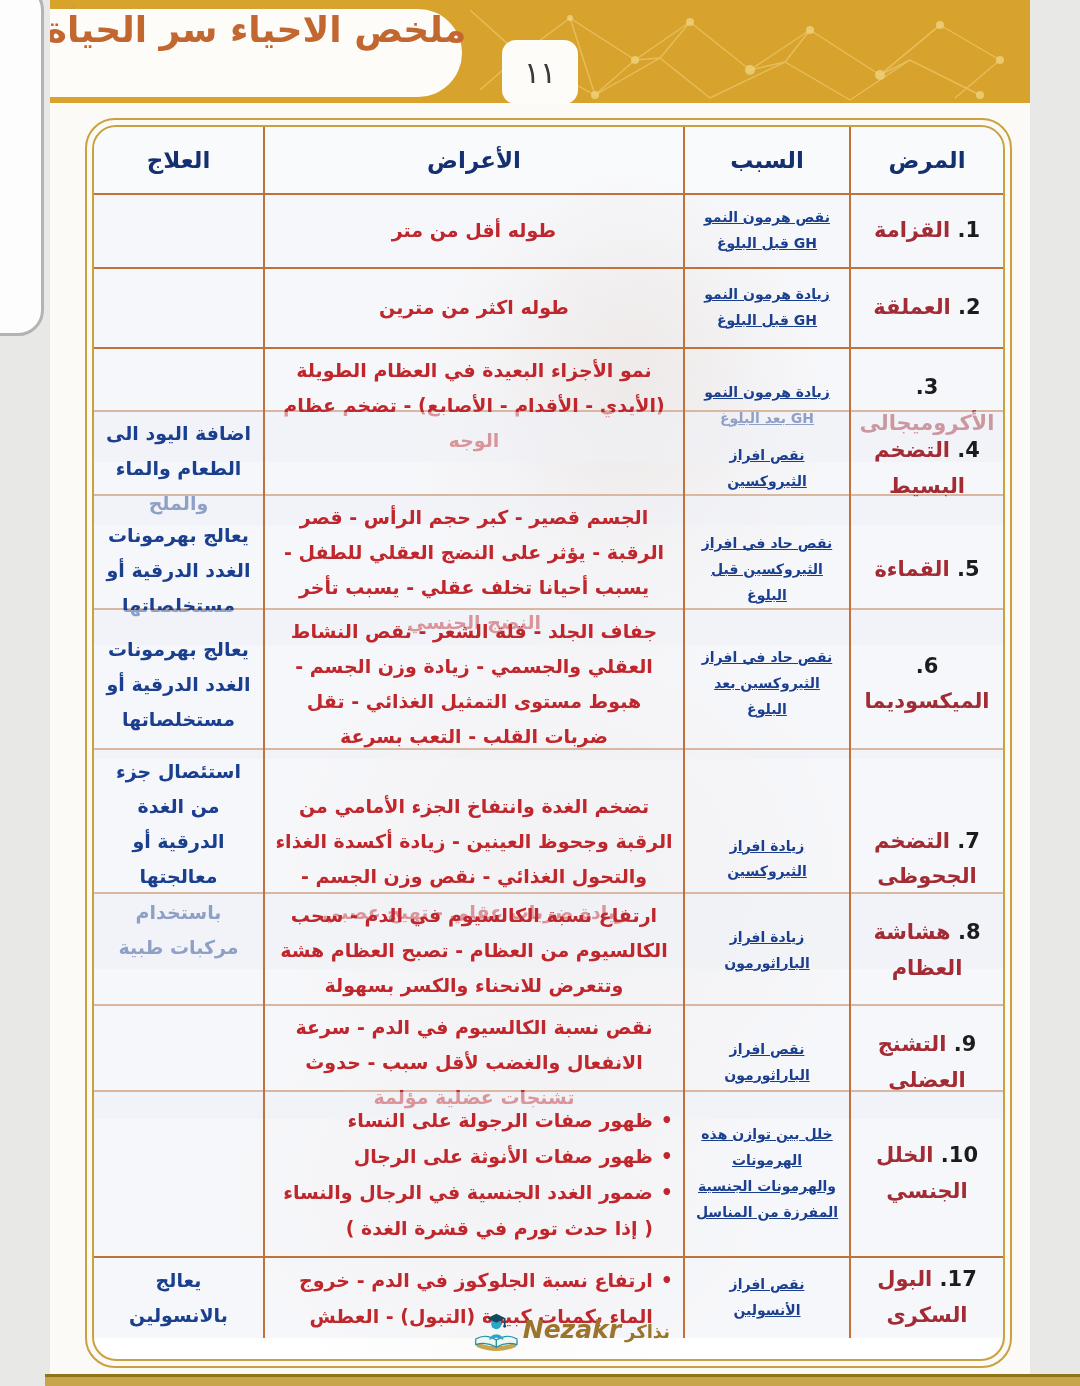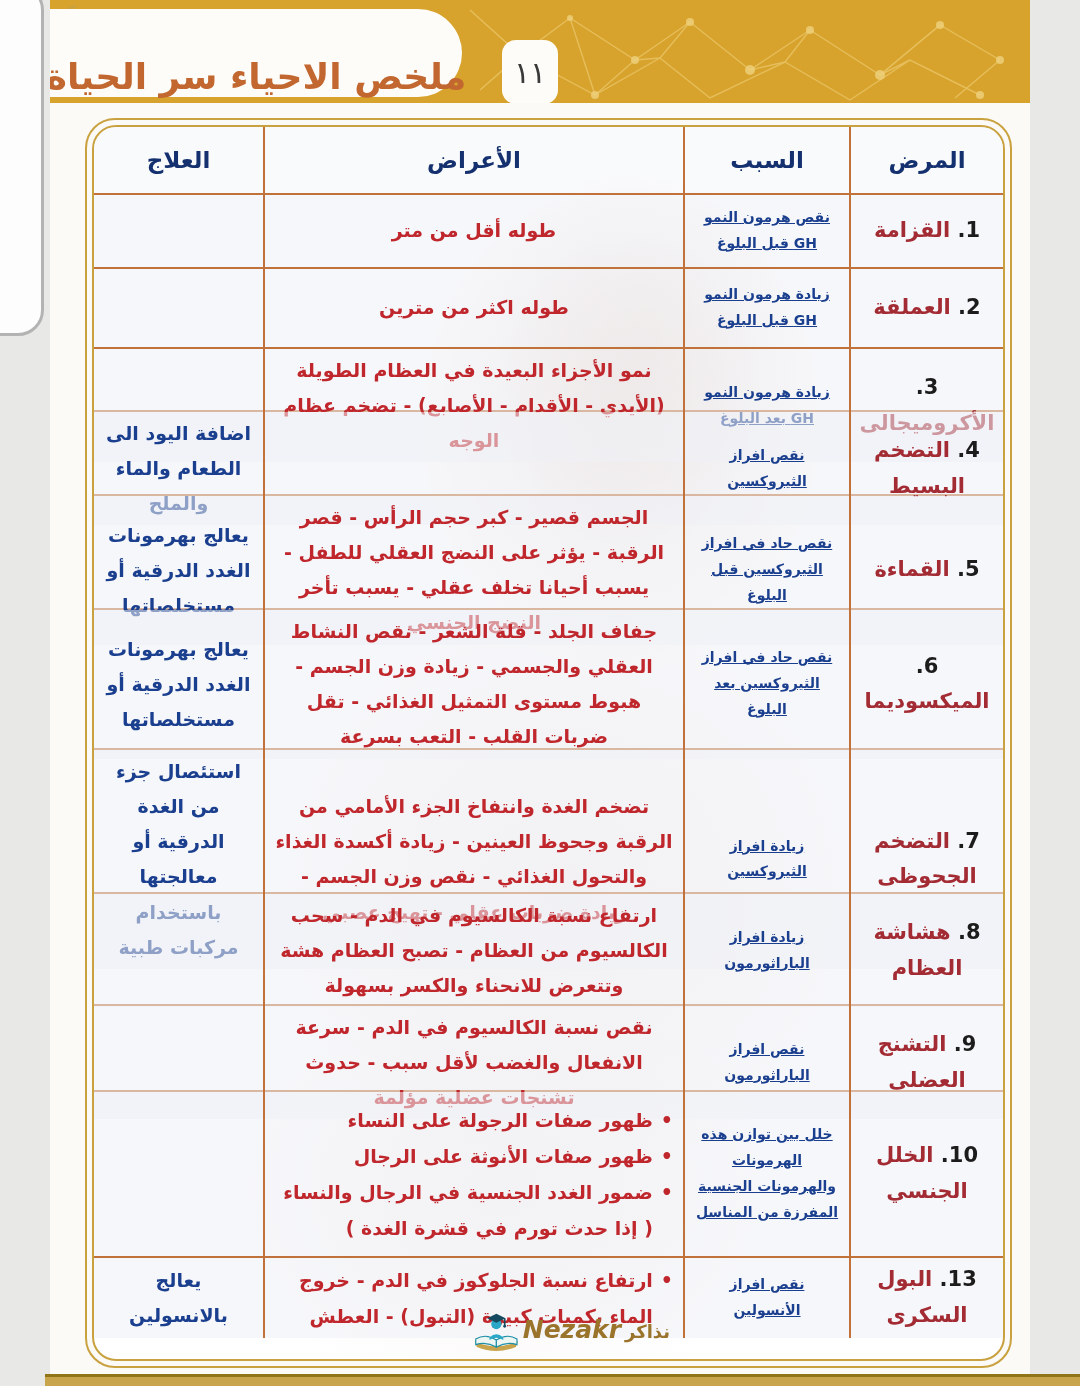--- a/index.html
+++ b/index.html
@@ -33,30 +33,30 @@
   }
   
   .band{
     position:absolute;left:0;top:0;width:980px;height:103px;
     background:var(--gold);overflow:hidden;
   }
   .band svg{position:absolute;inset:0;}
   .title-banner{
     position:absolute;left:0;top:9px;width:412px;height:88px;
     background:#fdfcf9;border-radius:0 46px 46px 0;
-    display:flex;align-items:flex-end;justify-content:center;
+    display:flex;align-items:flex-start;justify-content:center;
     z-index:2;
   }
   .title-banner .title{
     color:#c2672f;font-size:36px;font-weight:700;letter-spacing:0;
     direction:rtl;white-space:nowrap;
   }
   .crescent{position:absolute;left:396px;top:2px;z-index:1;}
   .page-tab{
-    position:absolute;left:452px;top:40px;width:56px;height:64px;
+    position:absolute;left:452px;top:40px;width:76px;height:64px;
     background:#fdfcf9;border-radius:14px;z-index:2;
     display:flex;align-items:center;justify-content:center;
   }
   .page-tab .num{font-size:30px;color:#3a3a3a;font-weight:400;letter-spacing:2px;}
 
   
   .table-frame{
     position:absolute;left:35px;top:118px;width:927px;height:1250px;
     border:2px solid var(--frame);border-radius:30px;
     background:transparent;
@@ -279,21 +279,21 @@
               <div class="bullet-item">
                 <span class="bullet-dot">•</span>
                 <span>ضمور الغدد الجنسية في الرجال والنساء ( إذا حدث تورم في قشرة الغدة )</span>
               </div>
             </div>
           <div class="cell-treatment"></div>
         </div>
 
         <div class="trow h-r11">
           <div class="cell-disease">
-              <span><span class="rownum">13.</span> <span>البول السكرى</span></span>
+              <span><span class="rownum">17.</span> <span>البول السكرى</span></span>
             </div>
           <div class="cell-cause">نقص افراز الأنسولين</div>
           <div class="cell-symptoms bullets">
               <div class="bullet-item">
                 <span class="bullet-dot">•</span>
                 <span>ارتفاع نسبة الجلوكوز في الدم - خروج الماء بكميات كبيرة (التبول) - العطش</span>
               </div>
             </div>
           <div class="cell-treatment">يعالج بالانسولين</div>
         </div>

